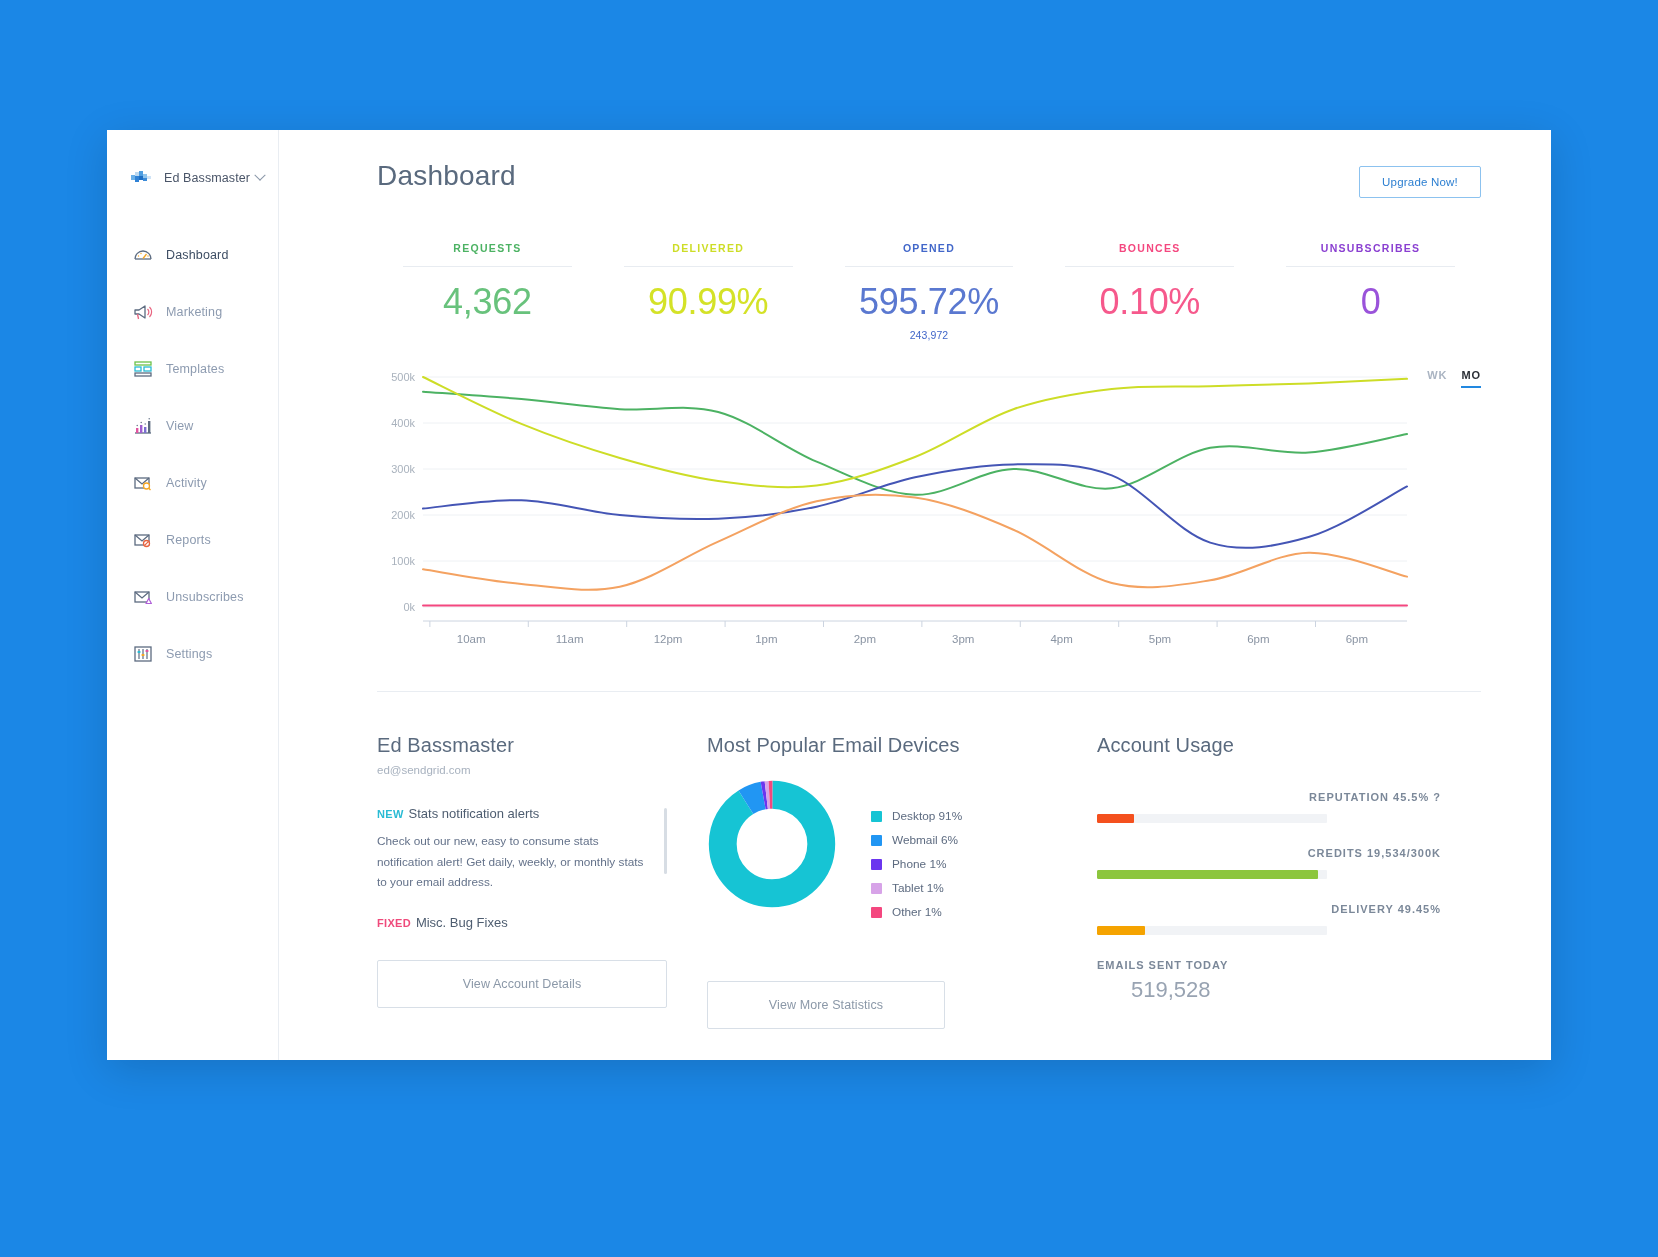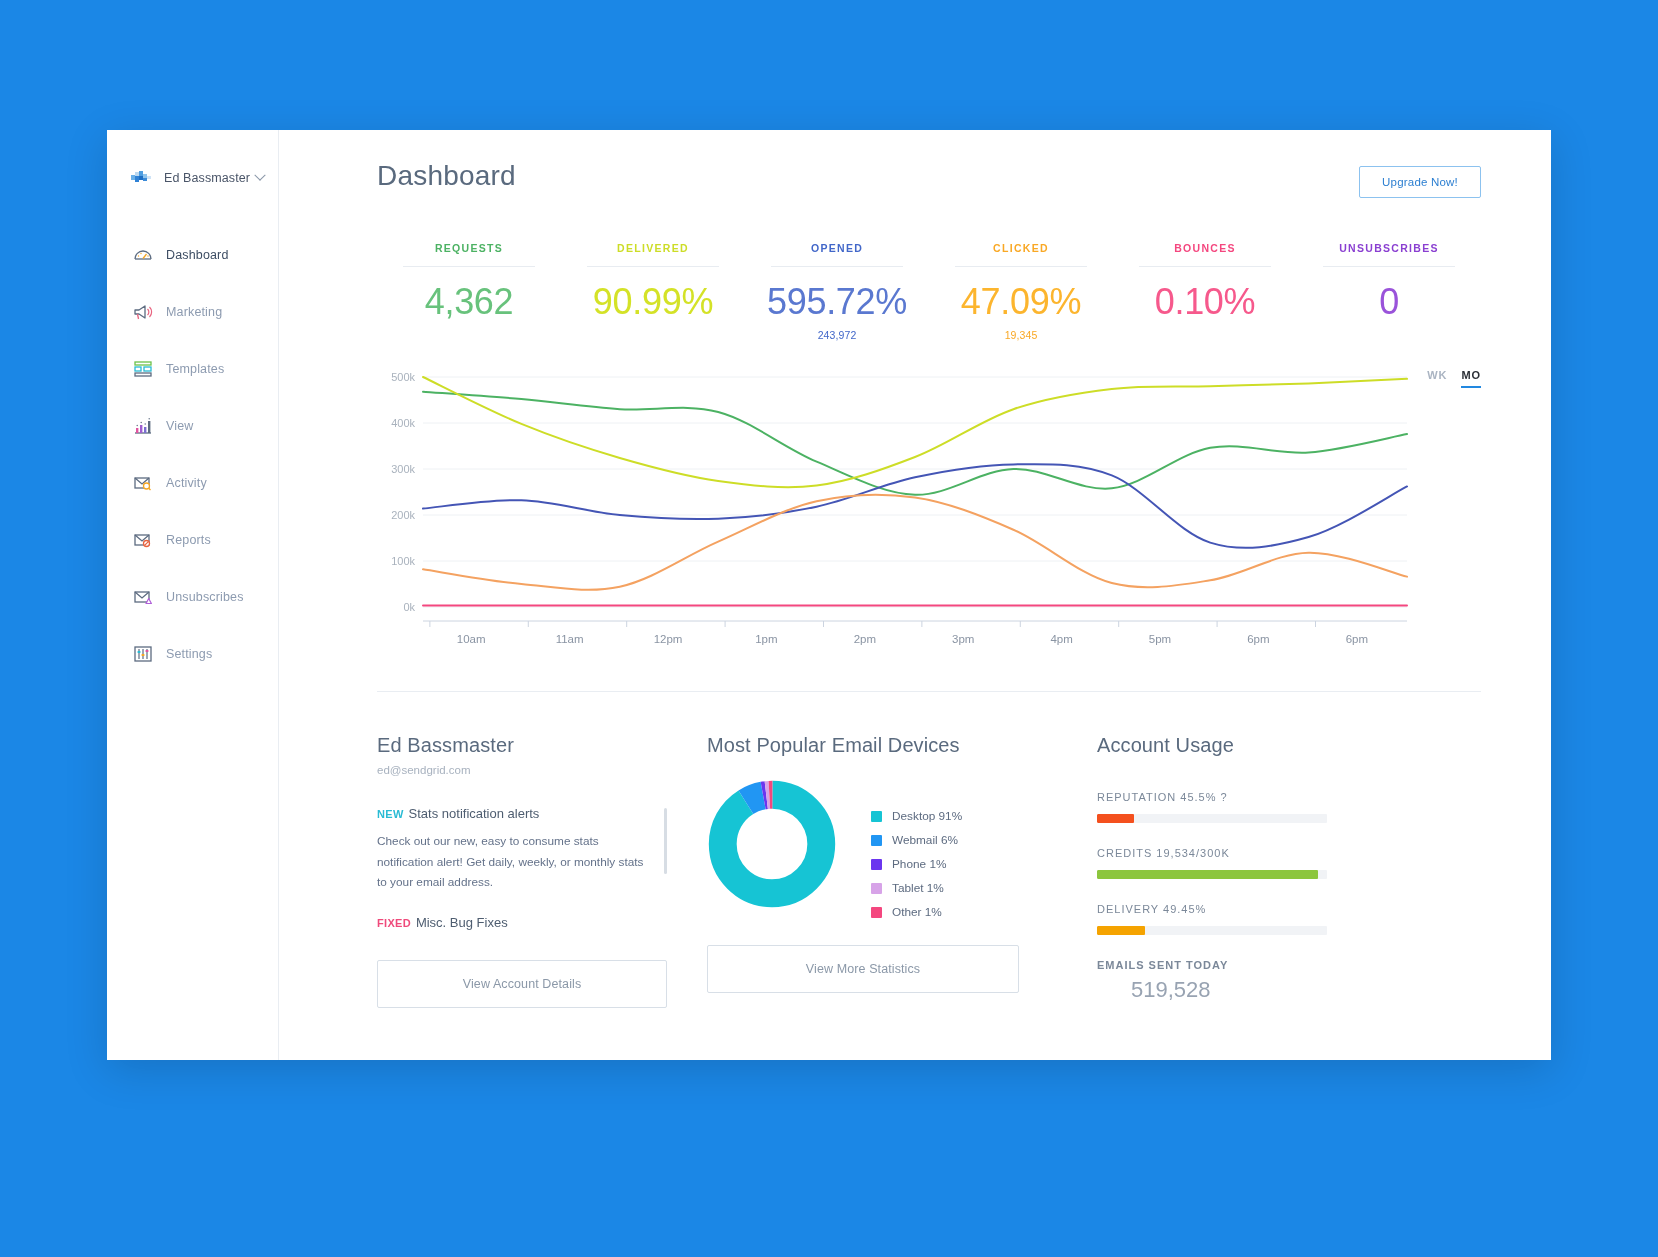--- a/index.html
+++ b/index.html
@@ -187,22 +187,22 @@
     font-family:"Liberation Sans", sans-serif;
     letter-spacing:.1px;
   }
   .donut-wrap{display:flex;align-items:flex-start;margin-top:4px;}
   .legend{margin-left:34px;margin-top:30px;}
   .legend-row{display:flex;align-items:center;margin-bottom:10px;}
   .legend-sw{width:11px;height:11px;flex:0 0 11px;margin-right:10px;border-radius:1px;}
   .legend-txt{font-size:11.8px;color:#5d6b80;white-space:nowrap;}
   .usage-item{margin-bottom:24px;}
   .usage-label{
-    font-size:11px;font-weight:normal;letter-spacing:1px;color:#7b8899;
-    display:block;margin-bottom:11px;
+    font-size:11px;font-weight:bold;letter-spacing:1px;color:#7b8899;
+    display:block;margin-bottom:11px;text-align:right;
   }
   .bar-track{height:9px;background:#f1f3f6;border-radius:1px;overflow:hidden;width:230px;}
   .bar-fill{height:9px;border-radius:1px;}
   .sent-label{
     font-size:11px;font-weight:bold;letter-spacing:1px;color:#7b8899;
     display:block;margin-bottom:6px;
   }
   .sent-value{font-size:22px;font-weight:300;color:#98a3b2;margin-left:34px;}
 </style>
 </head>
@@ -353,26 +353,20 @@
         <span class="kpi-label" style="color:#cddd27">DELIVERED</span>
         <div class="kpi-rule"></div>
         <span class="kpi-value" style="color:#d4e227">90.99%</span>
         <span class="kpi-sub" style="color:#cddd27"></span>
       </div>
       <div class="kpi">
         <span class="kpi-label" style="color:#4267c9">OPENED</span>
         <div class="kpi-rule"></div>
         <span class="kpi-value" style="color:#5a78d0">595.72%</span>
         <span class="kpi-sub" style="color:#4267c9">243,972</span>
-      </div>
-      <div class="kpi">
-        <span class="kpi-label" style="color:#f9a825">CLICKED</span>
-        <div class="kpi-rule"></div>
-        <span class="kpi-value" style="color:#fcb52e">47.09%</span>
-        <span class="kpi-sub" style="color:#f9a825">19,345</span>
       </div>
       <div class="kpi">
         <span class="kpi-label" style="color:#f4477f">BOUNCES</span>
         <div class="kpi-rule"></div>
         <span class="kpi-value" style="color:#f6598c">0.10%</span>
         <span class="kpi-sub" style="color:#f4477f"></span>
       </div>
       <div class="kpi">
         <span class="kpi-label" style="color:#8a3fd1">UNSUBSCRIBES</span>
         <div class="kpi-rule"></div>
@@ -480,21 +474,21 @@
               <span class="legend-sw" style="background:#d7a3e8"></span>
               <span class="legend-txt">Tablet 1%</span>
             </div>
             <div class="legend-row">
               <span class="legend-sw" style="background:#f4477f"></span>
               <span class="legend-txt">Other 1%</span>
             </div>
           </div>
         </div>
 
-        <button class="ghost-btn" style="margin-top:16px;width:312px">View More Statistics</button>
+        <button class="ghost-btn" style="margin-top:52px;width:238px">View More Statistics</button>
       </section>
 
       <section class="panel p3">
         <h2 class="panel-title" style="margin-bottom:34px">Account Usage</h2>
 
         <div class="usage-item">
           <span class="usage-label">REPUTATION 45.5% ?</span>
           <div class="bar-track">
             <div class="bar-fill" id="bar0" style="background: rgb(244, 80, 30); width: 16%;"></div>
           </div>

